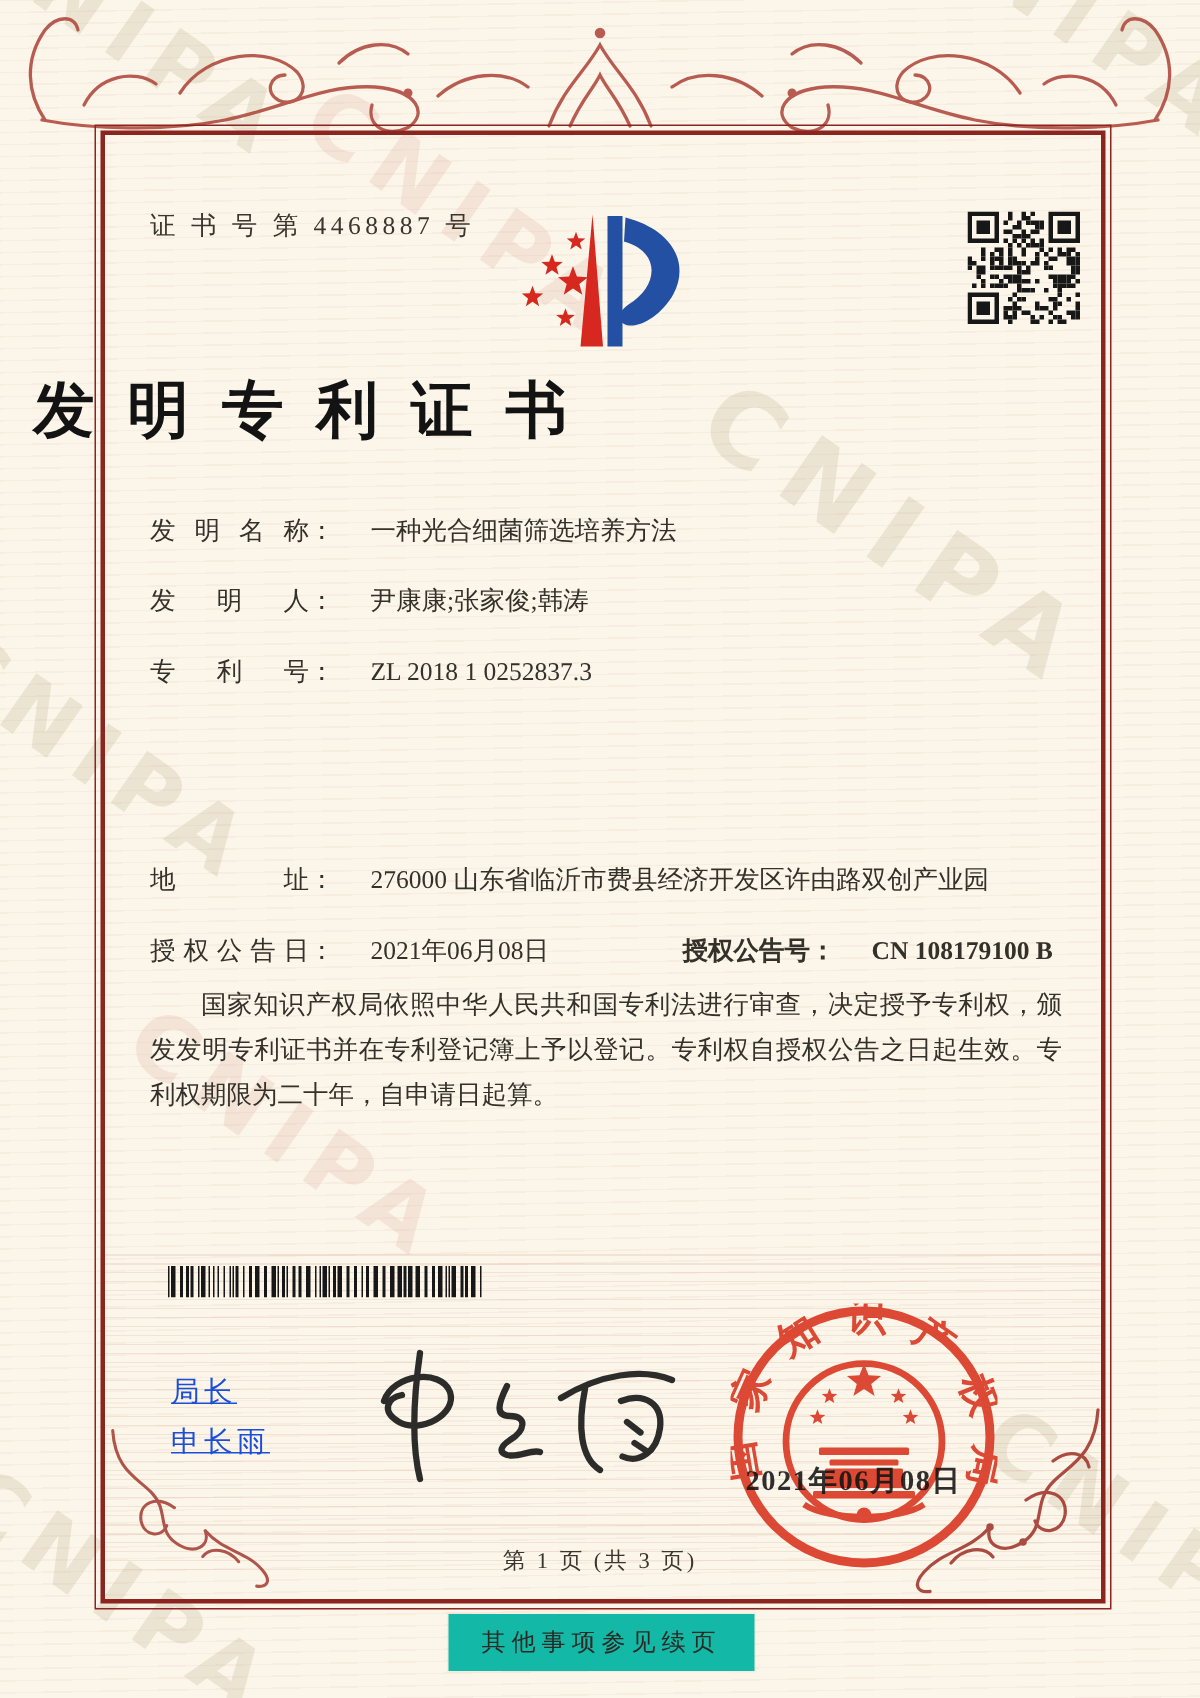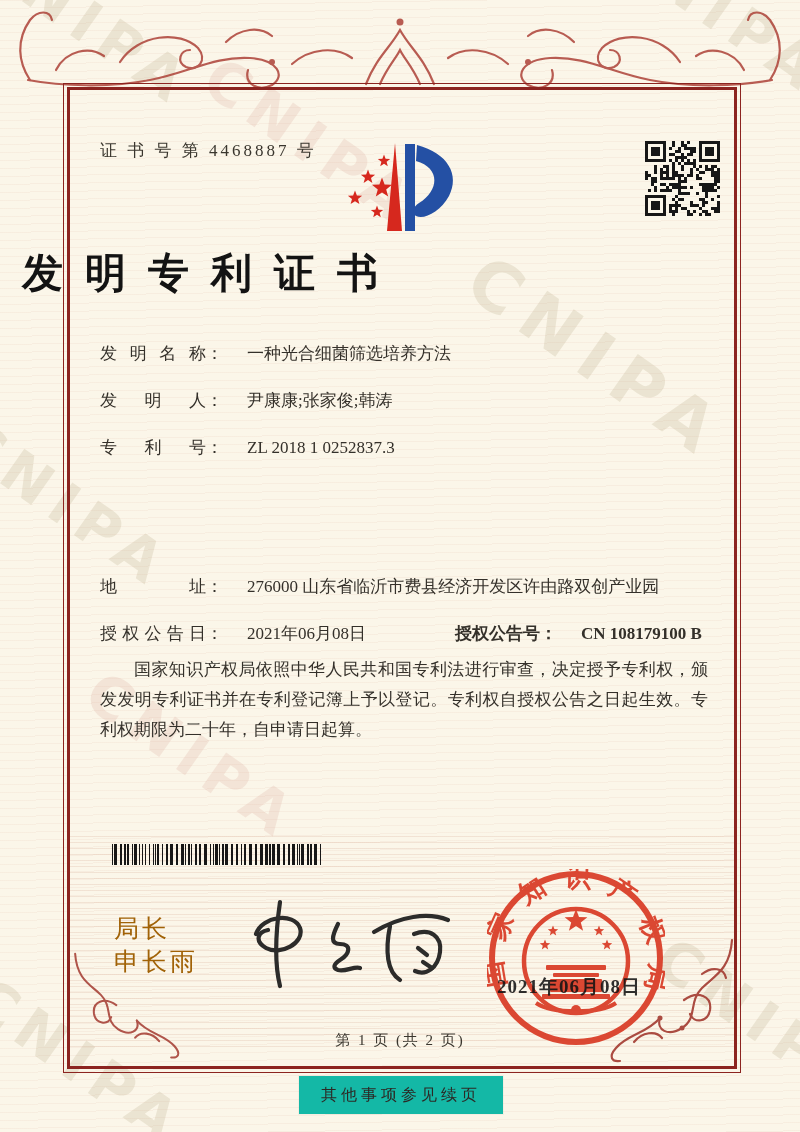--- a/index.html
+++ b/index.html
@@ -23,21 +23,21 @@
   .frame::before{content:"";position:absolute;inset:-7px;border:1px solid #8c2420;}
   .cert-no{left:100px;top:139px;font-size:17px;letter-spacing:3px;color:#3a362e;}
   .title{left:0;right:0;top:246px;text-align:left;font-size:41px;font-weight:700;
          letter-spacing:22px;text-indent:22px;color:#131313;}
   .row{position:absolute;left:100px;font-size:17px;color:#34302a;white-space:nowrap;}
   .lbl{display:inline-block;width:106px;text-align:justify;text-align-last:justify;}
   .val{margin-left:24px;}
   .grant-right{left:455px;font-weight:bold;}
   .paras{left:100px;top:655px;width:608px;font-size:17px;line-height:30px;text-align:justify;color:#34302a;}
   .paras p{margin:0;text-indent:2em;}
-  .sig-block{left:114px;top:912px;font-size:25px;line-height:33px;letter-spacing:3px;color:#a16207;}
+  .sig-block{left:114px;top:912px;font-size:19px;line-height:33px;letter-spacing:3px;color:#1d4ed8;text-decoration:underline;}
   .sig-block div{white-space:nowrap;}
   .seal-date{left:497px;top:974px;width:180px;font-size:19px;font-weight:700;letter-spacing:1px;
              color:rgba(18,18,18,0.88);z-index:6;}
   .page-num{left:0;right:0;top:1031px;text-align:center;font-size:15px;letter-spacing:2px;color:#3a362e;}
   .cont-box{left:299px;top:1076px;width:204px;height:38px;background:#14b8a6;display:flex;
             align-items:center;justify-content:center;font-size:16px;letter-spacing:4px;color:#2c2925;
             z-index:5;box-shadow:0 0 0 1px rgba(120,90,70,0.05);}
   .corner.bl{transform:scaleX(-1);}
   svg{display:block;}
 </style>
@@ -443,16 +443,16 @@
           <rect x="84" y="112" width="10" height="11"></rect>
           <rect x="55" y="125" width="68" height="5" rx="1"></rect>
         </g>
         <path d="M49,134 C65,145 113,145 129,134" fill="none" stroke="#d93a24" stroke-width="4"></path>
         <circle cx="89" cy="141" r="5" fill="#d93a24"></circle>
       </g>
     </g>
   </svg>
   <div class="abs seal-date">2021年06月08日</div>
 
-  <div class="abs page-num">第 1 页 (共 2 页)</div>
+  <div class="abs page-num">第 1 页 (共 3 页)</div>
   <div class="abs cont-box">其他事项参见续页</div>
 
 </div>
 
 </body></html>

